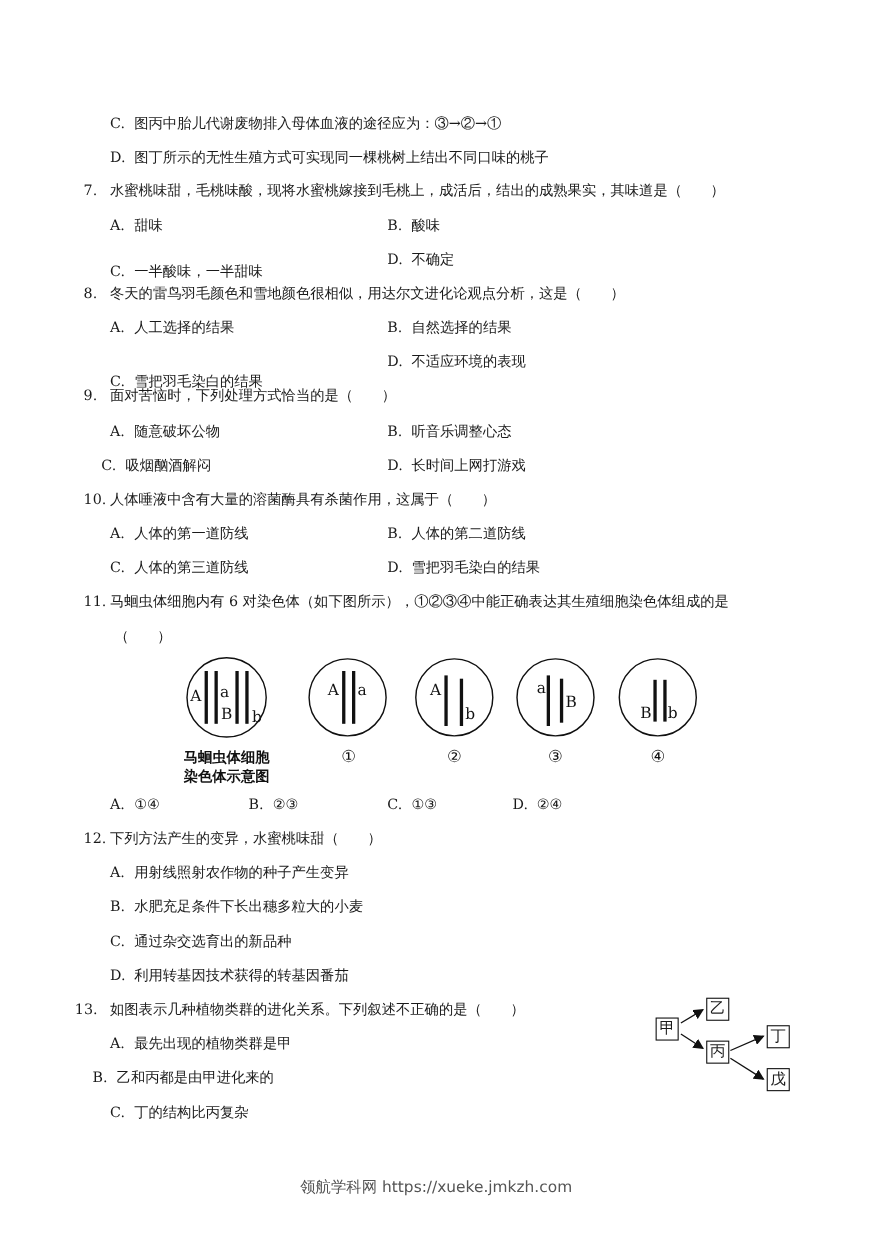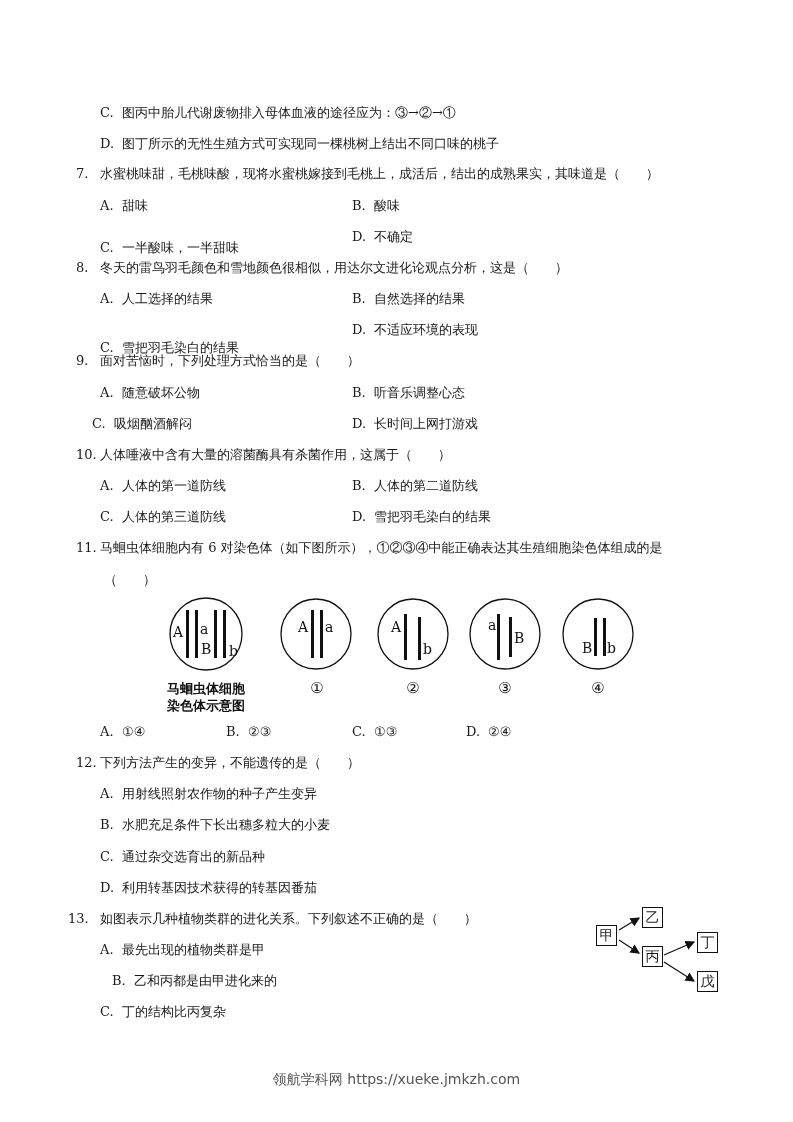--- a/index.html
+++ b/index.html
@@ -103,30 +103,30 @@
     <text x="206" y="710" text-anchor="middle" font-size="13" font-weight="bold" font-family="DejaVu Sans, sans-serif">染色体示意图</text>
   </g>
 </svg>
 
 <div class="line" style="top:724px;left:100px"><span class="opt-label">A.</span><span>①④</span></div>
 <div class="line" style="top:724px;left:226px"><span class="opt-label">B.</span><span>②③</span></div>
 <div class="line" style="top:724px;left:352px"><span class="opt-label">C.</span><span>①③</span></div>
 <div class="line" style="top:724px;left:466px"><span class="opt-label">D.</span><span>②④</span></div>
 
 <div class="qnum" style="top:755px;left:76px">12.</div>
-<div class="line" style="top:755px;left:100px">下列方法产生的变异，不能遗传的是（　　）</div>
+<div class="line" style="top:755px;left:100px">下列方法产生的变异，水蜜桃味甜（　　）</div>
 <div class="line" style="top:786px;left:100px"><span class="opt-label">A.</span><span>用射线照射农作物的种子产生变异</span></div>
 <div class="line" style="top:817px;left:100px"><span class="opt-label">B.</span><span>水肥充足条件下长出穗多粒大的小麦</span></div>
 <div class="line" style="top:849px;left:100px"><span class="opt-label">C.</span><span>通过杂交选育出的新品种</span></div>
 <div class="line" style="top:880px;left:100px"><span class="opt-label">D.</span><span>利用转基因技术获得的转基因番茄</span></div>
 
 <div class="qnum" style="top:911px;left:68px">13.</div>
 <div class="line" style="top:911px;left:100px">如图表示几种植物类群的进化关系。下列叙述不正确的是（　　）</div>
 <div class="line" style="top:942px;left:100px"><span class="opt-label">A.</span><span>最先出现的植物类群是甲</span></div>
-<div class="line" style="top:973px;left:112px"><span class="opt-label">B.</span><span>乙和丙都是由甲进化来的</span></div>
+<div class="line" style="top:973px;left:84px"><span class="opt-label">B.</span><span>乙和丙都是由甲进化来的</span></div>
 <div class="line" style="top:1004px;left:100px"><span class="opt-label">C.</span><span>丁的结构比丙复杂</span></div>
 
 <svg class="fig" style="top:895px;left:585px" width="150" height="105" viewBox="585 895 150 105">
   <defs>
     <marker id="ah" markerWidth="8" markerHeight="8" refX="7" refY="4" orient="auto">
       <path d="M0,0 L8,4 L0,8 Z" fill="#111"></path>
     </marker>
   </defs>
   <g stroke="#111" stroke-width="1.2" marker-end="url(#ah)">
     <line x1="619" y1="930" x2="639" y2="918"></line>

